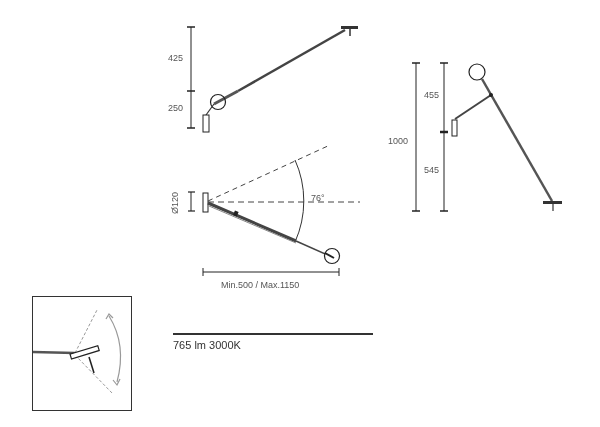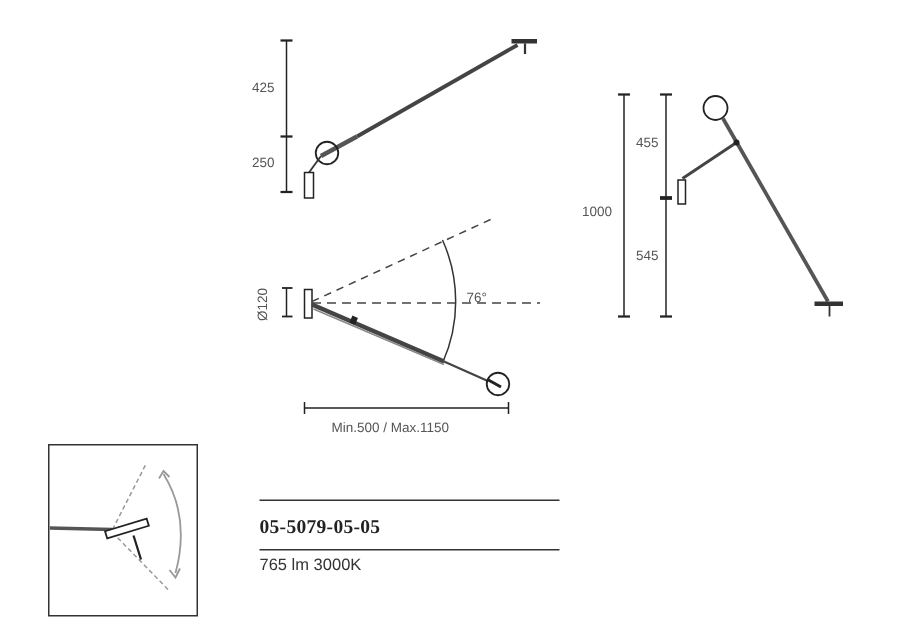--- a/index.html
+++ b/index.html
@@ -100,16 +100,15 @@
     <rect x="37" y="53" width="29" height="5" fill="#fff" stroke="#222" stroke-width="1.2" transform="rotate(-17 51 55)"></rect>
     <line x1="56" y1="60" x2="61" y2="76" stroke="#222" stroke-width="1.5"></line>
     <path d="M 76 19 Q 94 48 84 85" fill="none" stroke="#999" stroke-width="1.2"></path>
     <path d="M 73 22 L 76 17 L 80 21" fill="none" stroke="#999" stroke-width="1.2"></path>
     <path d="M 80 83 L 84 88 L 87 82" fill="none" stroke="#999" stroke-width="1.2"></path>
   </svg>
 </div>
 
 <div class="info">
   <div class="rule"></div>
-  <div class="code">05-5079-05-05</div>
   <div class="rule"></div>
   <div class="spec" style="margin-top:4px">765 lm 3000K</div>
 </div>
 
 </body></html>

